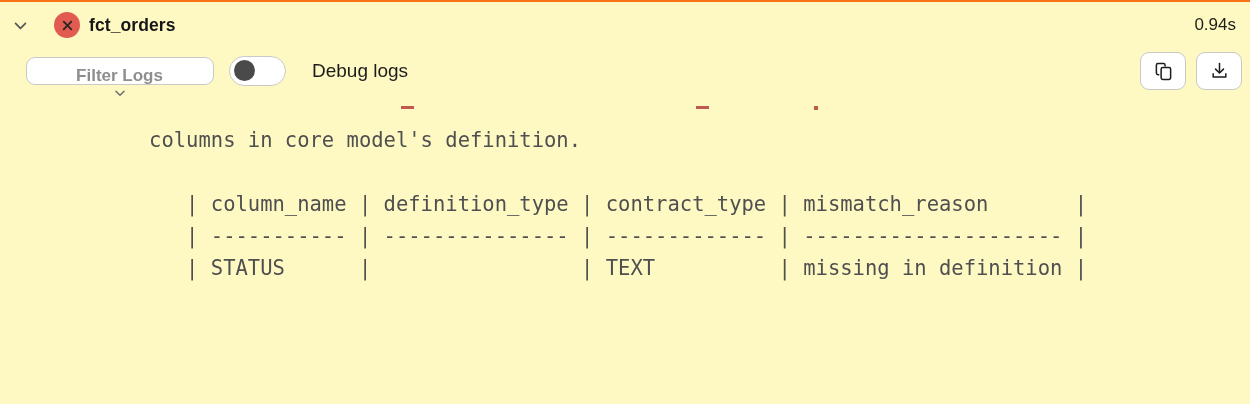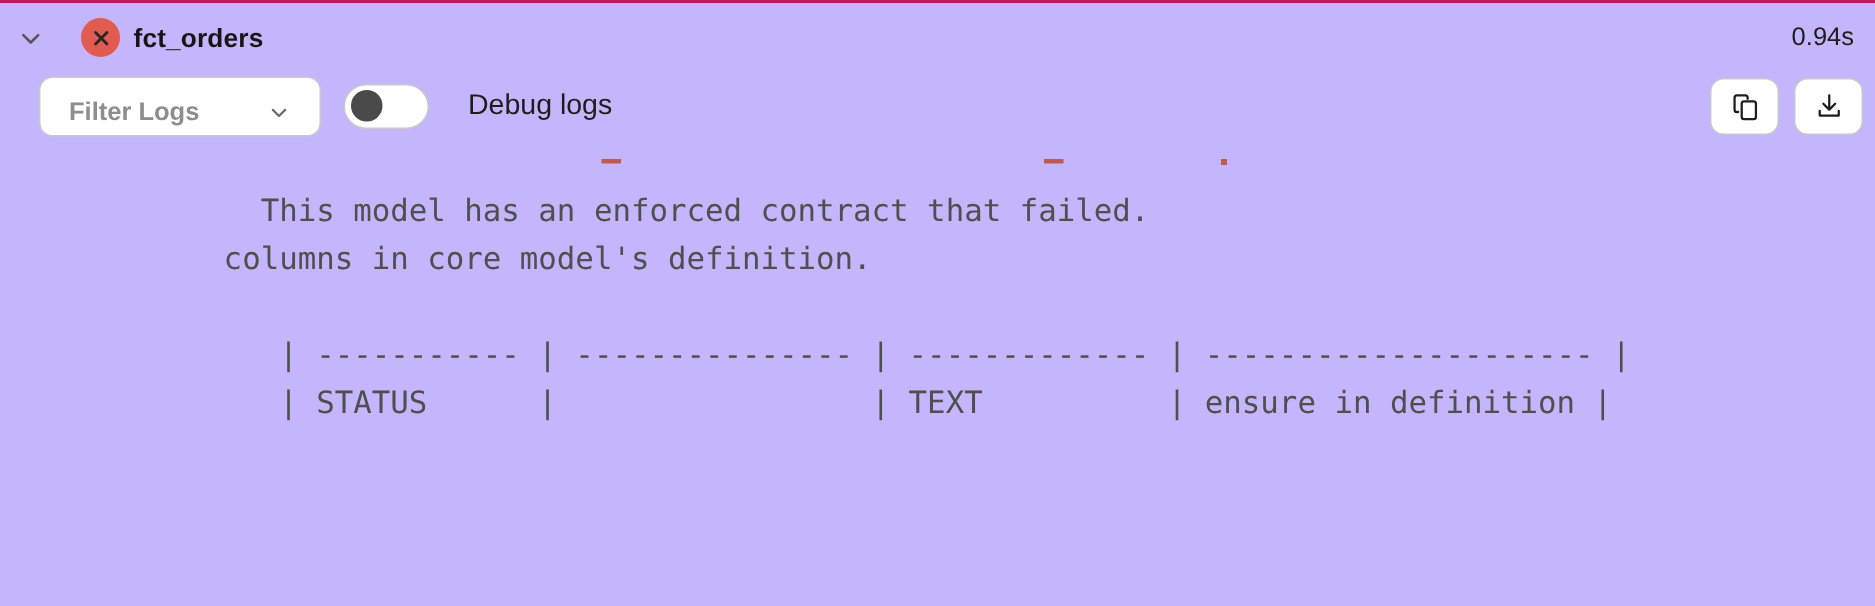--- a/index.html
+++ b/index.html
@@ -1,20 +1,20 @@
 <!DOCTYPE html>
 <html style="--error: #e15b50; --clip-red: #c05a50;"><head>
 <meta charset="utf-8">
 <style>
   * { margin:0; padding:0; box-sizing:border-box; }
   html,body { background:#ffffff; }
   body { font-family:"Liberation Sans", sans-serif; color:#1d1d1d; }
   .panel {
     position:relative; width:1250px; height:404px;
-    background:#c4b5fd; border-top:2px solid #be185d; overflow:hidden;
+    background:#fef9c3; border-top:2px solid #f97316; overflow:hidden;
   }
 
   
   .row-header { display:flex; align-items:center; height:46px; padding:0 12px 0 8px; }
   .collapse-btn {
     width:24px; height:24px; display:flex; align-items:center; justify-content:center;
     background:none; border:none; cursor:pointer; color:#555;
   }
   .status-icon {
     margin-left:22px; width:26px; height:26px; border-radius:50%;
@@ -22,22 +22,22 @@
     color:#262626; flex:none;
   }
   .model-title { margin-left:9px; font-size:17.5px; font-weight:700; color:#161616; letter-spacing:.1px; }
   .spacer { flex:1; }
   .duration { font-size:17px; color:#1d1d1d; padding-right:2px; }
 
   
   .row-toolbar { display:flex; align-items:center; height:46px; padding:0 8px 0 26px; }
   .filter-btn {
     display:flex; align-items:center; justify-content:space-between;
-    width:188px; height:40px; padding:8px 20px 0 19px;
-    background:#fff; border:1.5px solid #c9c9c9; border-radius:9px; cursor:pointer;
+    width:188px; height:28px; padding:8px 20px 0 19px;
+    background:#fff; border:1.5px solid #c9c9c9; border-radius:9px; cursor:pointer;flex-direction:column;
   }
   .filter-btn .lbl { font-size:17px; font-weight:600; color:#8e8e8e; }
   .filter-btn .chev { color:#6e6e6e; display:flex; }
   .toggle {
     margin-left:15px; width:57px; height:30px; border:1.5px solid #c9c9c9;
     border-radius:16px; background:#fff; position:relative; cursor:pointer; flex:none;
   }
   .toggle .knob {
     position:absolute; top:3px; left:4px; width:21px; height:21px;
     border-radius:50%; background:#4a4a4a;
@@ -119,21 +119,21 @@
           </svg>
       </span>
     </button>
   </div>
 
   <div class="log-viewer">
     <span class="frag frag1"></span>
     <span class="frag frag2"></span>
     <span class="frag frag3"></span>
     <div>
-        <div class="log-line">           This model has an enforced contract that failed.</div>
         <div class="log-line">         columns in core model's definition.</div>
         <div class="log-line"></div>
+        <div class="log-line">            | column_name | definition_type | contract_type | mismatch_reason       |</div>
         <div class="log-line">            | ----------- | --------------- | ------------- | --------------------- |</div>
-        <div class="log-line">            | STATUS      |                 | TEXT          | ensure in definition |</div>
+        <div class="log-line">            | STATUS      |                 | TEXT          | missing in definition |</div>
       </div>
   </div>
 
 </div>
 
 </body></html>

